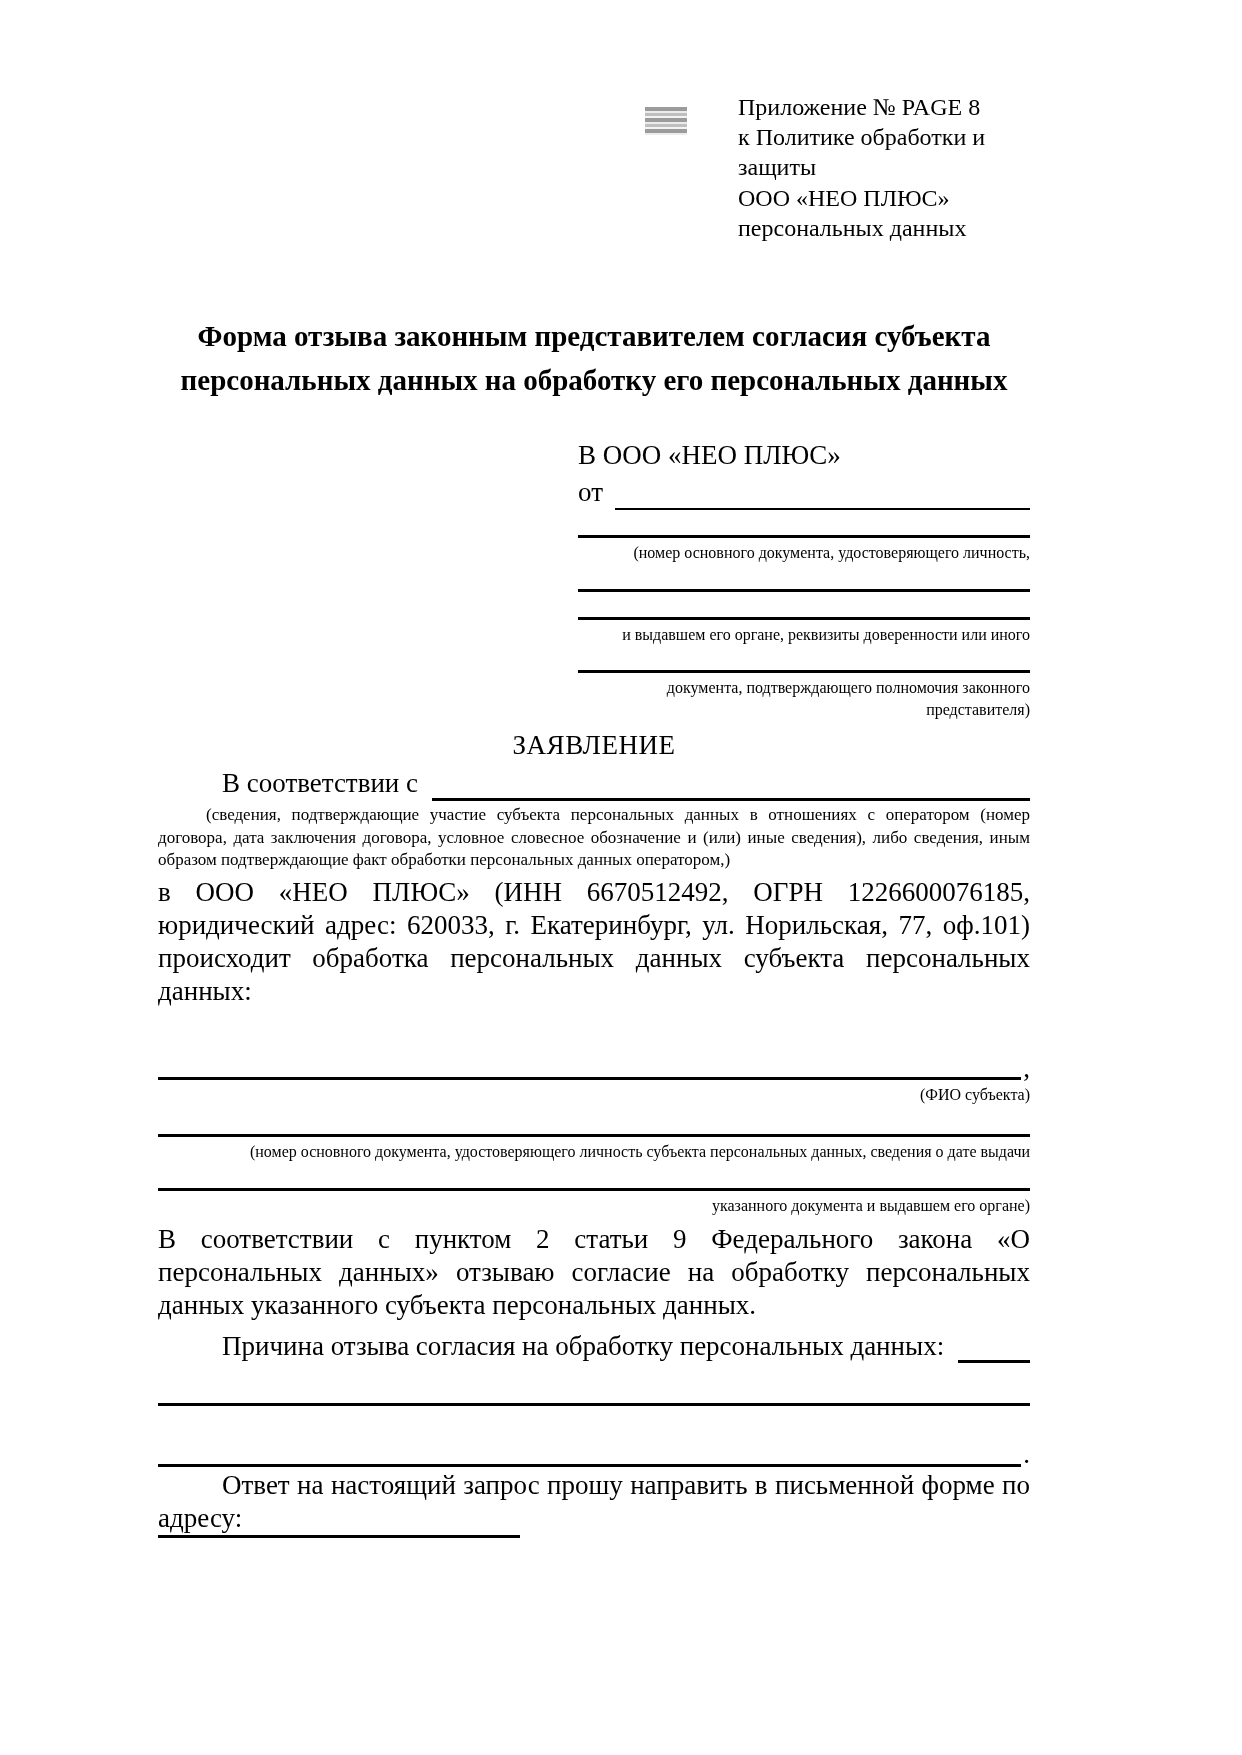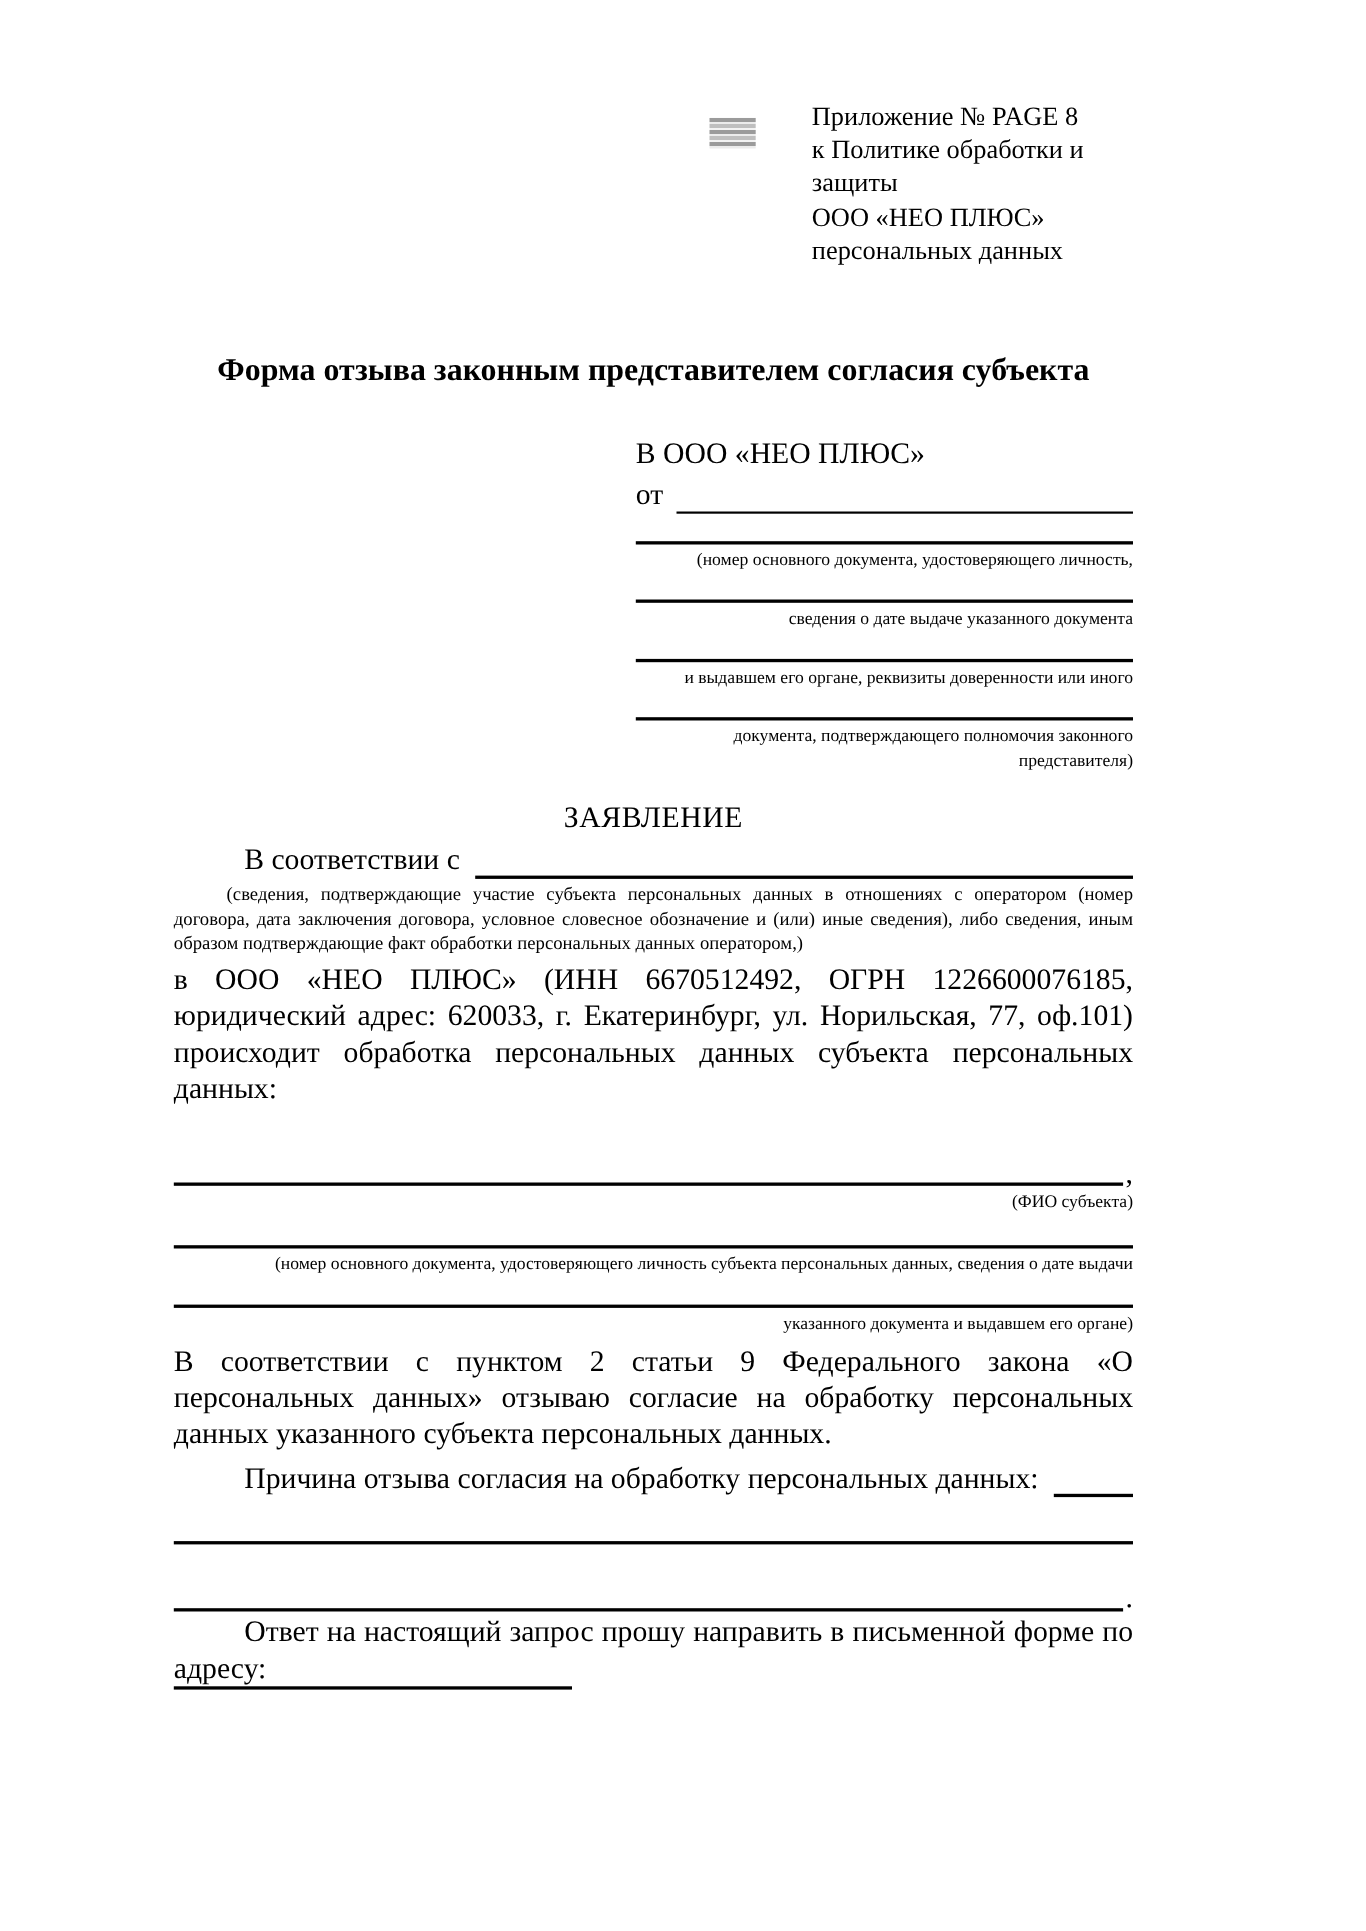--- a/index.html
+++ b/index.html
@@ -29,21 +29,21 @@
   
   .addressee { margin-left:420px; margin-top:36px; font-size:27px; }
   .addr-to { line-height:1.3; }
   .from-row { display:flex; align-items:flex-end; margin-top:3px; }
   .from-label { margin-right:12px; line-height:1.25; }
   .from-line { flex:1; border-bottom:2px solid #000; }
   .fio-cap { font-size:19px; text-align:center; margin-top:3px; }
   .cap { font-size:16px; text-align:right; line-height:1.35; margin-top:4px; }
   .addr-rule { border-bottom:3px solid #000; height:0; margin-top:25px; }
   
-  .zayavlenie { margin-top:26px; text-align:center; font-size:27px; letter-spacing:.5px; }
+  .zayavlenie { margin-top:10px; text-align:center; font-size:27px; letter-spacing:.5px; }
   .according-row { display:flex; align-items:flex-end; margin-top:6px; font-size:27px; }
   .according-label { margin-left:64px; margin-right:14px; line-height:1.25; white-space:nowrap; }
   .according-line { flex:1; border-bottom:3px solid #000; }
   .fine-print { font-size:17px; line-height:1.33; text-align:justify; text-indent:48px; margin-top:3px; }
   .body-par { font-size:27px; line-height:1.22; text-align:justify; }
   .operator-par { margin-top:4px; }
   .rule-row { display:flex; align-items:flex-end; font-size:27px; }
   .rule-row .w-rule { flex:1; border-bottom:3px solid #000; }
   .rule-row .suffix { line-height:.9; margin-left:2px; }
   .mt-fio { margin-top:48px; }
@@ -70,34 +70,34 @@
 
   <div class="header-block">
     <div>Приложение №  PAGE 8</div>
     <div>к Политике обработки и защиты</div>
     <div>ООО «НЕО ПЛЮС»</div>
     <div>персональных данных</div>
   </div>
 
   <div class="title">
     <div>Форма отзыва законным представителем согласия субъекта</div>
+    <div>персональных данных на обработку его персональных данных</div>
   </div>
 
   <div class="addressee">
     <div class="addr-to">В ООО «НЕО ПЛЮС»</div>
     <div class="from-row">
       <span class="from-label">от</span>
       <span class="from-line"></span>
     </div>
 
     <div class="addr-rule"></div>
     <div class="cap">(номер основного документа, удостоверяющего личность,</div>
 
     <div class="addr-rule"></div>
-    <div class="cap">сведения о дате выдаче указанного документа</div>
 
     <div class="addr-rule"></div>
     <div class="cap">и выдавшем его органе, реквизиты доверенности или иного</div>
 
     <div class="addr-rule"></div>
     <div class="cap">документа, подтверждающего полномочия законного представителя)</div>
   </div>
 
   <div class="zayavlenie">ЗАЯВЛЕНИЕ</div>
 

